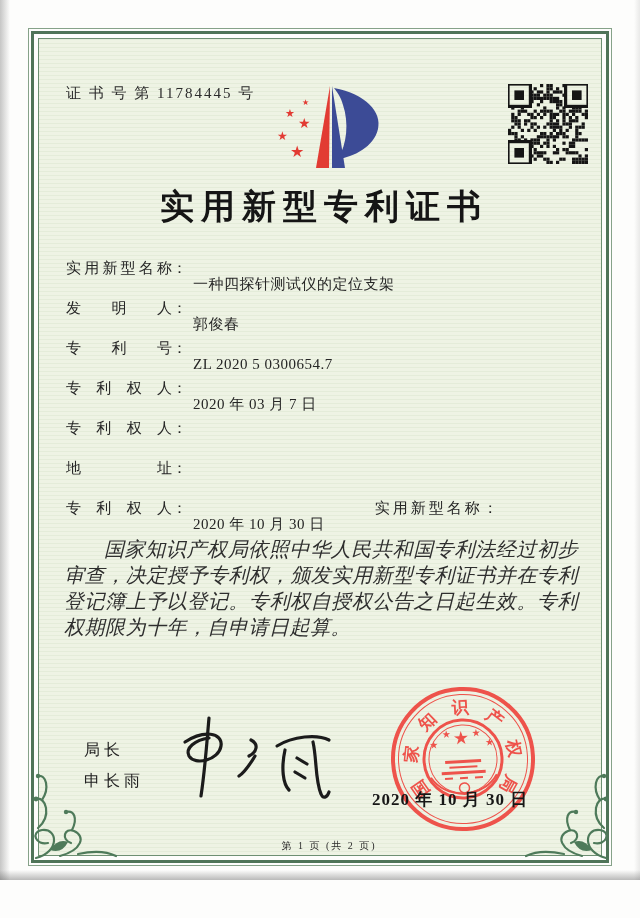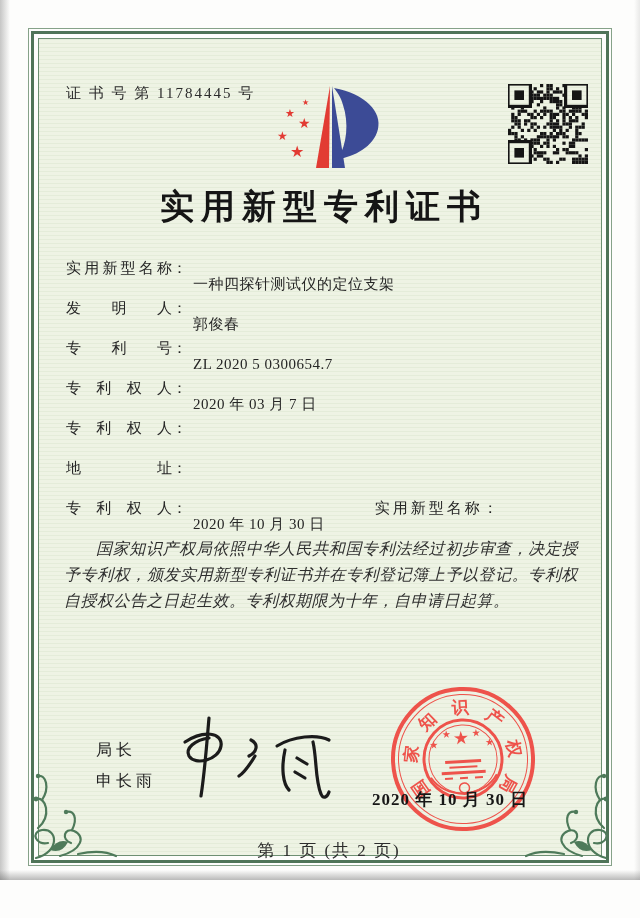--- a/index.html
+++ b/index.html
@@ -23,40 +23,40 @@
   .fields{position:absolute;left:66px;top:258px;width:520px;color:#262626;font-size:15px;}
   .field-row{height:40px;display:flex;align-items:flex-start;line-height:21px;}
   .pair{display:inline-flex;white-space:nowrap;}
   .pair + .pair{margin-left:50px;}
   .field-label{display:inline-block;width:106px;text-align:justify;text-align-last:justify;}
   .pair + .pair .field-label{width:auto;letter-spacing:3px;}
   .field-colon{margin-right:6px;}
   .field-value{letter-spacing:.5px;margin-top:16px;}
 
   .paragraphs{position:absolute;left:64px;top:536px;width:514px;
-              font-style:italic;font-size:16px;line-height:26px;color:#2e2e2e;
+              font-style:italic;font-size:20px;line-height:26px;color:#2e2e2e;
               text-align:justify;letter-spacing:.5px;}
   .paragraphs p{margin:0;text-indent:2em;}
 
   .issuer{position:absolute;left:84px;top:734px;font-family:"Liberation Sans","DejaVu Sans",sans-serif;
           font-size:16px;color:#222;letter-spacing:4px;line-height:31px;}
-  .issuer div{white-space:nowrap;margin-left:12px;}
+  .issuer div{white-space:nowrap;}
 
   .signature{position:absolute;left:165px;top:700px;z-index:5;}
 
   .seal{position:absolute;left:388px;top:684px;width:150px;height:150px;z-index:4;
         transform:rotate(-3deg);opacity:.92;}
   .seal-date{position:absolute;left:372px;top:788px;z-index:6;font-size:17px;font-weight:600;
              color:#171717;letter-spacing:1px;white-space:nowrap;}
 
   .logo{position:absolute;left:252px;top:80px;}
   .qr{position:absolute;left:508px;top:84px;}
 
   .page-indicator{position:absolute;left:0;right:24px;top:839px;text-align:center;
-                  font-size:17px;color:#2c2c2c;letter-spacing:2px;margin-left:42px;}
+                  font-size:10px;color:#2c2c2c;letter-spacing:2px;margin-left:42px;}
   .back-note{position:absolute;left:16px;right:30px;top:879px;text-align:center;
              font-size:12px;color:#2e2e2e;letter-spacing:2px;}
 
   .ornament{position:absolute;z-index:3;}
   .ornament.left{left:26px;top:766px;}
   .ornament.right{right:24px;top:766px;transform:scaleX(-1);}
 
   .shade-left{position:absolute;left:0;top:0;width:10px;height:100%;
               background:linear-gradient(90deg,rgba(70,70,70,.30),rgba(70,70,70,0));pointer-events:none;}
   .shade-bottom{position:absolute;left:0;bottom:0;width:100%;height:10px;

